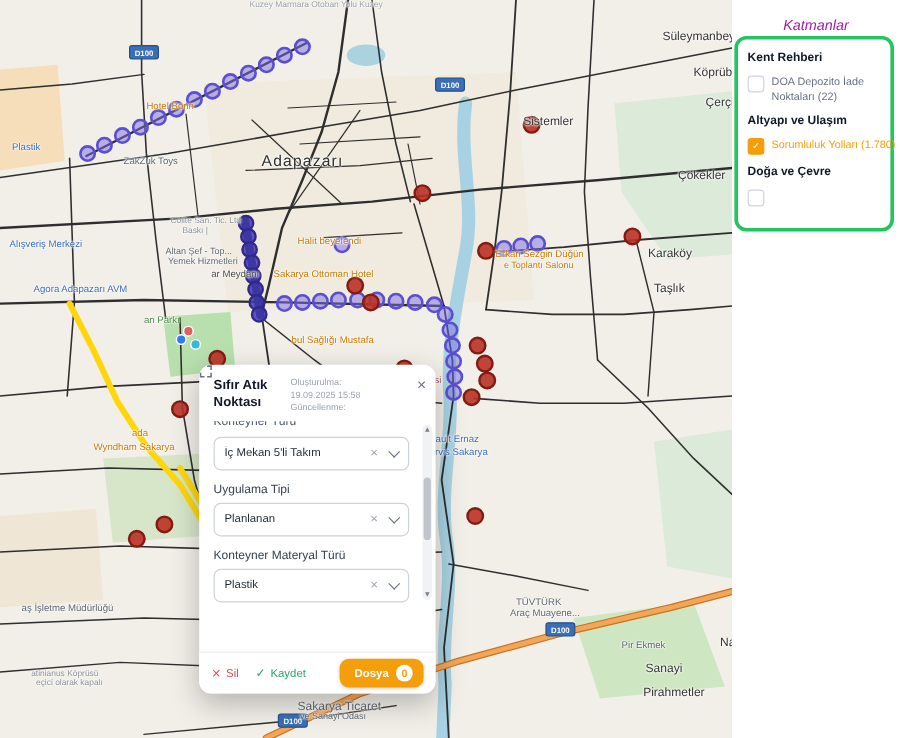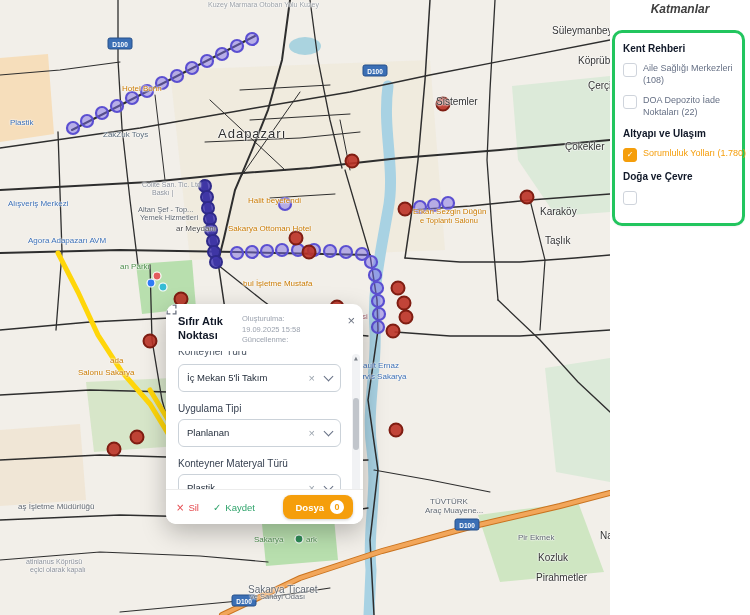--- a/index.html
+++ b/index.html
@@ -4,21 +4,21 @@
 <style>
   html,body{margin:0;padding:0;}
   .stage{position:relative;width:750px;height:615px;overflow:hidden;background:#ffffff;
          font-family:"Liberation Sans",sans-serif;}
   
   .map{position:absolute;left:0;top:0;width:610px;height:615px;overflow:hidden;background:#f2efe9;}
   .map svg{position:absolute;left:0;top:0;z-index:1;}
   .map-labels{position:absolute;left:0;top:0;width:610px;height:615px;z-index:2;pointer-events:none;}
   .map-label{position:absolute;white-space:nowrap;text-shadow:0 0 2px #fff,0 0 2px #fff,0 0 2px #fff;}
   
-  .popup{position:absolute;left:166px;top:304px;width:197px;height:220px;background:#fff;
+  .popup{position:absolute;left:166px;top:304px;width:197px;height:274px;background:#fff;
          border-radius:10px;box-shadow:0 8px 24px rgba(0,0,0,.25);z-index:5;overflow:hidden;}
   .pp-head{display:flex;align-items:flex-start;padding:10px 8px 2px 12px;}
   .pp-title{width:58px;font-size:11px;font-weight:bold;color:#111827;line-height:1.3;}
   .pp-meta{flex:1;margin-left:6px;font-size:7.5px;color:#9ca3af;line-height:1.4;}
   .pp-actions{display:flex;align-items:center;gap:7px;margin-top:1px;}
   .pp-expand{width:11px;height:11px;display:inline-block;}
   .pp-close{font-size:13px;color:#6b7280;line-height:10px;cursor:pointer;}
   .pp-body{position:relative;padding:3px 22px 0 12px;height:153px;overflow:hidden;}
   .f-label{font-size:10px;color:#374151;margin:11px 0 5px;}
   .f-label.clipped{height:8px;overflow:hidden;margin:0 0 5px;}
@@ -41,22 +41,22 @@
   .btn-text.red{color:#e5484d;} .btn-text.green{color:#30a46c;}
   .gi{font-family:"DejaVu Sans",sans-serif;font-size:10px;}
   .btn-file{margin-left:auto;border:none;background:#f59e0b;color:#fff;font-weight:bold;font-size:9.5px;
             font-family:inherit;border-radius:8px;padding:5px 9px 5px 12px;display:flex;align-items:center;
             gap:6px;cursor:pointer;box-shadow:0 1px 3px rgba(0,0,0,.2);}
   .badge{width:14px;height:14px;border-radius:50%;background:#fff;color:#f59e0b;font-size:9px;
          font-weight:bold;display:flex;align-items:center;justify-content:center;}
   
   .panel{position:absolute;left:610px;top:0;width:140px;height:615px;background:#fff;
          box-shadow:-2px 0 5px rgba(0,0,0,.05);}
-  .panel-title{text-align:center;color:#404040;font-weight:bold;font-style:italic;font-size:12px;
-               margin-top:2px;}
+  .panel-title{text-align:center;color:#a21caf;font-weight:normal;font-style:italic;font-size:12px;
+               margin-top:14px;}
   .layers-card{position:absolute;left:2px;right:5px;top:30px;background:#fff;border:3px solid #22c55e;
                border-radius:10px;padding:10px 8px;box-shadow:0 1px 2px rgba(16,24,40,.05);}
   .sec-h{font-size:10px;font-weight:bold;color:#101828;margin:9px 0 6px;}
   .sec-h:first-child{margin-top:0;}
   .layer-row{display:flex;align-items:flex-start;gap:6px;margin:8px 0;cursor:pointer;}
   .cb{width:12px;height:12px;border:1.5px solid #cfd4dc;border-radius:3px;background:#fff;flex:none;
       margin-top:1px;display:flex;align-items:center;justify-content:center;}
   .cb.checked{background:#f59e0b;border-color:#f59e0b;}
   .ck{color:#fff;font-size:8px;font-family:"DejaVu Sans",sans-serif;line-height:1;}
   .layer-label{font-size:9px;color:#667085;line-height:1.35;}
@@ -241,37 +241,37 @@
         <span class="map-label" style="left: 8px; top: 199px; font-size: 8px; color: rgb(59, 111, 181);">Alışveriş Merkezi</span>
         <span class="map-label" style="left: 28px; top: 236px; font-size: 8px; color: rgb(59, 111, 181); text-align: center;">Agora Adapazarı AVM</span>
         <span class="map-label" style="left: 120px; top: 262px; font-size: 8px; color: rgb(76, 140, 74);">an Parkı</span>
         <span class="map-label" style="left: 142px; top: 181px; font-size: 7px; color: rgb(138, 144, 153);">Colite San. Tic. Ltd</span>
         <span class="map-label" style="left: 152px; top: 189px; font-size: 7px; color: rgb(138, 144, 153);">Baskı |</span>
         <span class="map-label" style="left: 138px; top: 205px; font-size: 7.5px; color: rgb(95, 103, 112);">Altan Şef - Top...</span>
         <span class="map-label" style="left: 140px; top: 213px; font-size: 7.5px; color: rgb(95, 103, 112);">Yemek Hizmetleri</span>
         <span class="map-label" style="left: 248px; top: 196px; font-size: 8px; color: rgb(201, 122, 0);">Halit beyefendi</span>
         <span class="map-label" style="left: 176px; top: 224px; font-size: 8px; color: rgb(74, 74, 74);">ar Meydanı</span>
         <span class="map-label" style="left: 228px; top: 224px; font-size: 8px; color: rgb(201, 122, 0);">Sakarya Ottoman Hotel</span>
-        <span class="map-label" style="left: 243px; top: 279px; font-size: 8px; color: rgb(201, 122, 0);">bul İşletme Mustafa</span>
+        <span class="map-label" style="left: 243px; top: 279px; font-size: 8px; color: rgb(201, 122, 0);">bul Sağlığı Mustafa</span>
         <span class="map-label" style="left: 413px; top: 207px; font-size: 8px; color: rgb(201, 122, 0);">Erkan Sezgin Düğün</span>
         <span class="map-label" style="left: 420px; top: 216px; font-size: 7.5px; color: rgb(201, 122, 0);">e Toplantı Salonu</span>
         <span class="map-label" style="left: 338px; top: 312px; font-size: 8px; color: rgb(156, 90, 102);">astanesi</span>
         <span class="map-label" style="left: 363px; top: 361px; font-size: 8px; color: rgb(59, 111, 181);">ault Ernaz</span>
         <span class="map-label" style="left: 358px; top: 372px; font-size: 8px; color: rgb(59, 111, 181);">ervis Sakarya</span>
         <span class="map-label" style="left: 110px; top: 356px; font-size: 8px; color: rgb(201, 122, 0);">ada</span>
-        <span class="map-label" style="left: 78px; top: 368px; font-size: 8px; color: rgb(201, 122, 0);">Salonu Sakarya</span>
+        <span class="map-label" style="left: 78px; top: 368px; font-size: 8px; color: rgb(201, 122, 0);">Wyndham Sakarya</span>
         <span class="map-label" style="left: 18px; top: 502px; font-size: 8px; color: rgb(95, 103, 112);">aş İşletme Müdürlüğü</span>
         <span class="map-label" style="left: 26px; top: 558px; font-size: 7px; color: rgb(138, 144, 153);">atinianus Köprüsü</span>
         <span class="map-label" style="left: 30px; top: 566px; font-size: 7px; color: rgb(138, 144, 153);">eçici olarak kapalı</span>
         <span class="map-label" style="left: 254px; top: 535px; font-size: 8px; color: rgb(76, 140, 74);">Sakarya</span>
         <span class="map-label" style="left: 306px; top: 535px; font-size: 8px; color: rgb(76, 140, 74);">ark</span>
         <span class="map-label" style="left: 430px; top: 497px; font-size: 8px; color: rgb(95, 103, 112);">TÜVTÜRK</span>
         <span class="map-label" style="left: 425px; top: 506px; font-size: 8px; color: rgb(95, 103, 112);">Araç Muayene...</span>
         <span class="map-label" style="left: 518px; top: 533px; font-size: 8px; color: rgb(95, 103, 112);">Pir Ekmek</span>
-        <span class="map-label" style="left: 538px; top: 552px; font-size: 10px; color: rgb(51, 51, 51);">Kozluk</span>
+        <span class="map-label" style="left: 538px; top: 552px; font-size: 10px; color: rgb(51, 51, 51);">Sanayi</span>
         <span class="map-label" style="left: 536px; top: 572px; font-size: 10px; color: rgb(51, 51, 51);">Pirahmetler</span>
         <span class="map-label" style="left: 600px; top: 530px; font-size: 10px; color: rgb(51, 51, 51);">Nak</span>
         <span class="map-label" style="left: 248px; top: 584px; font-size: 10px; color: rgb(95, 103, 112);">Sakarya Ticaret</span>
         <span class="map-label" style="left: 250px; top: 592px; font-size: 7.5px; color: rgb(95, 103, 112);">ve Sanayi Odası</span>
       </div>
 
     <div class="popup">
       <div class="pp-head">
         <div class="pp-title">Sıfır Atık Noktası</div>
         <div class="pp-meta">
@@ -331,24 +331,20 @@
       </div>
     </div>
   </div>
 
   <div class="panel">
     <div class="panel-title">Katmanlar</div>
     <div class="layers-card">
       <div class="sec-h">Kent Rehberi</div>
       <div class="layer-row">
         <span class="cb"></span>
-        <span class="layer-label">Aile Sağlığı Merkezleri (108)</span>
-      </div>
-      <div class="layer-row">
-        <span class="cb"></span>
         <span class="layer-label">DOA Depozito İade Noktaları (22)</span>
       </div>
       <div class="sec-h">Altyapı ve Ulaşım</div>
       <div class="layer-row">
         <span class="cb checked">
           <span class="ck">✓</span>
         </span>
         <span class="layer-label orange">Sorumluluk Yolları (1.780)</span>
       </div>
       <div class="sec-h">Doğa ve Çevre</div>

